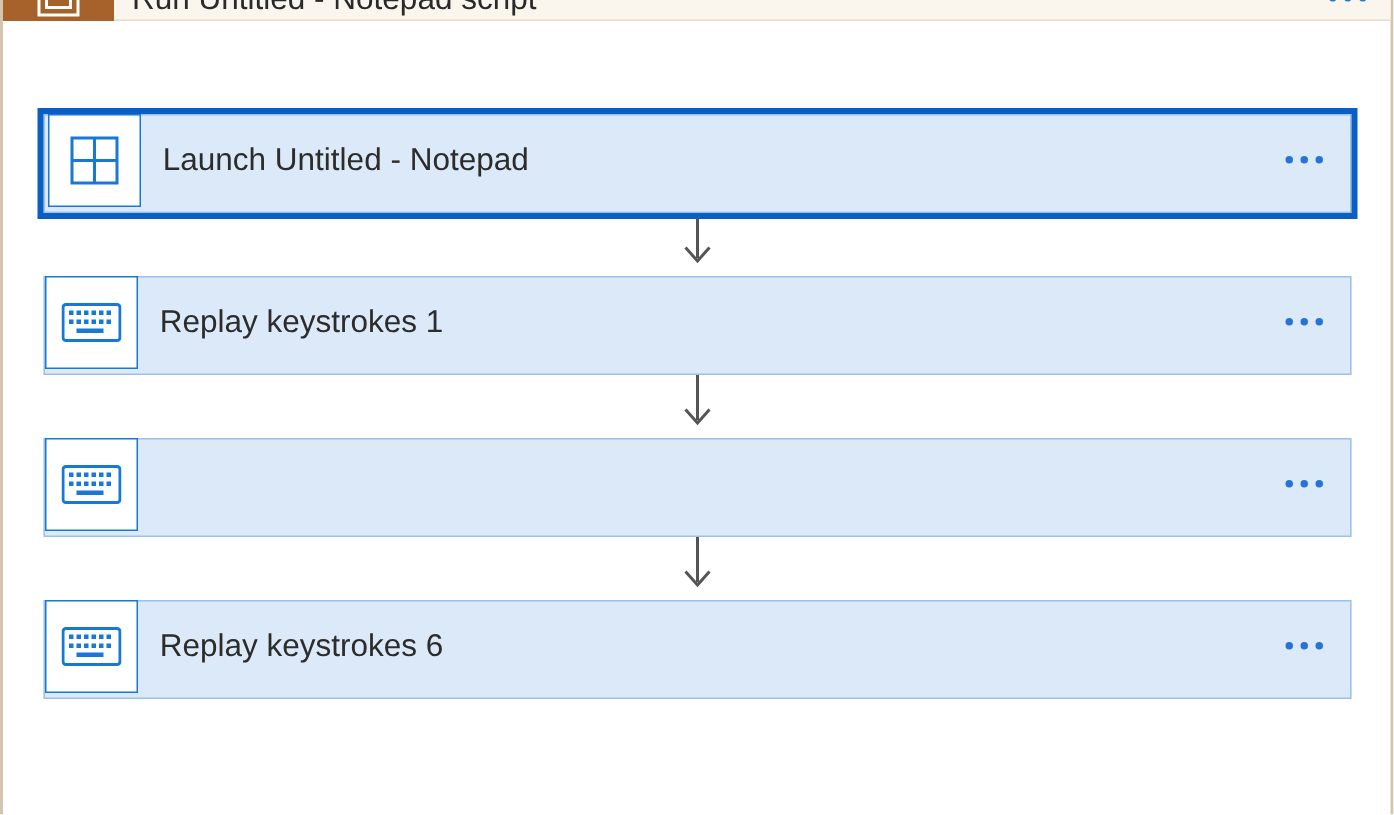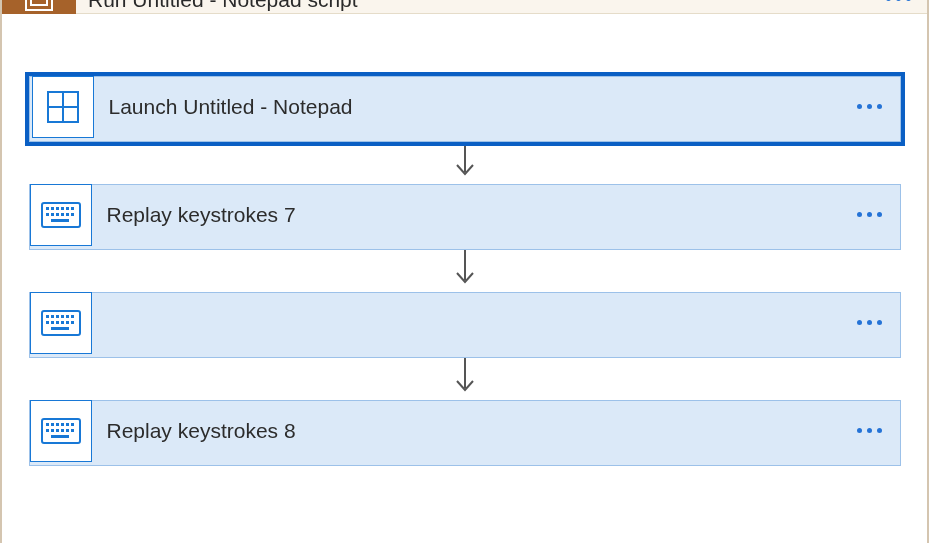--- a/index.html
+++ b/index.html
@@ -187,21 +187,21 @@
             <rect x="30" y="5" width="3" height="3" fill="#1878d6"></rect>
           <rect x="5" y="11" width="3" height="3" fill="#1878d6"></rect>
             <rect x="10" y="11" width="3" height="3" fill="#1878d6"></rect>
             <rect x="15" y="11" width="3" height="3" fill="#1878d6"></rect>
             <rect x="20" y="11" width="3" height="3" fill="#1878d6"></rect>
             <rect x="25" y="11" width="3" height="3" fill="#1878d6"></rect>
             <rect x="30" y="11" width="3" height="3" fill="#1878d6"></rect>
           <rect x="10" y="17" width="18" height="3" fill="#1878d6"></rect>
         </svg>
       </div>
-      <div class="step-label">Replay keystrokes 7</div>
+      <div class="step-label">Replay keystrokes 1</div>
       <div class="step-dots">
         <span></span>
           <span></span>
           <span></span>
       </div>
     </div>
 
     <div class="arrow">
       <svg width="26" height="40" viewBox="0 0 26 40">
         <line x1="13" y1="0" x2="13" y2="32" stroke="#555" stroke-width="2"></line>
@@ -254,21 +254,21 @@
             <rect x="30" y="5" width="3" height="3" fill="#1878d6"></rect>
           <rect x="5" y="11" width="3" height="3" fill="#1878d6"></rect>
             <rect x="10" y="11" width="3" height="3" fill="#1878d6"></rect>
             <rect x="15" y="11" width="3" height="3" fill="#1878d6"></rect>
             <rect x="20" y="11" width="3" height="3" fill="#1878d6"></rect>
             <rect x="25" y="11" width="3" height="3" fill="#1878d6"></rect>
             <rect x="30" y="11" width="3" height="3" fill="#1878d6"></rect>
           <rect x="10" y="17" width="18" height="3" fill="#1878d6"></rect>
         </svg>
       </div>
-      <div class="step-label">Replay keystrokes 8</div>
+      <div class="step-label">Replay keystrokes 6</div>
       <div class="step-dots">
         <span></span>
           <span></span>
           <span></span>
       </div>
     </div>
 
   </div>
 </div>
 

